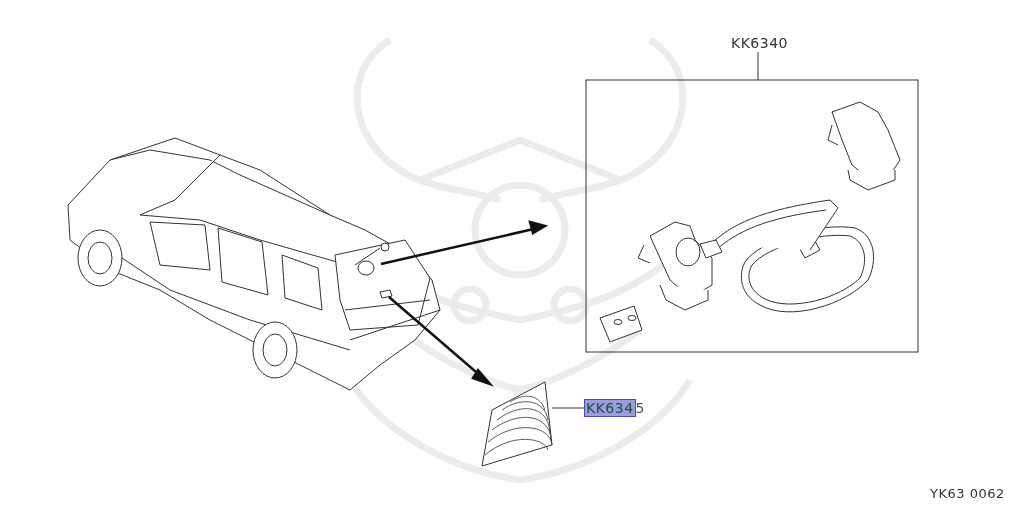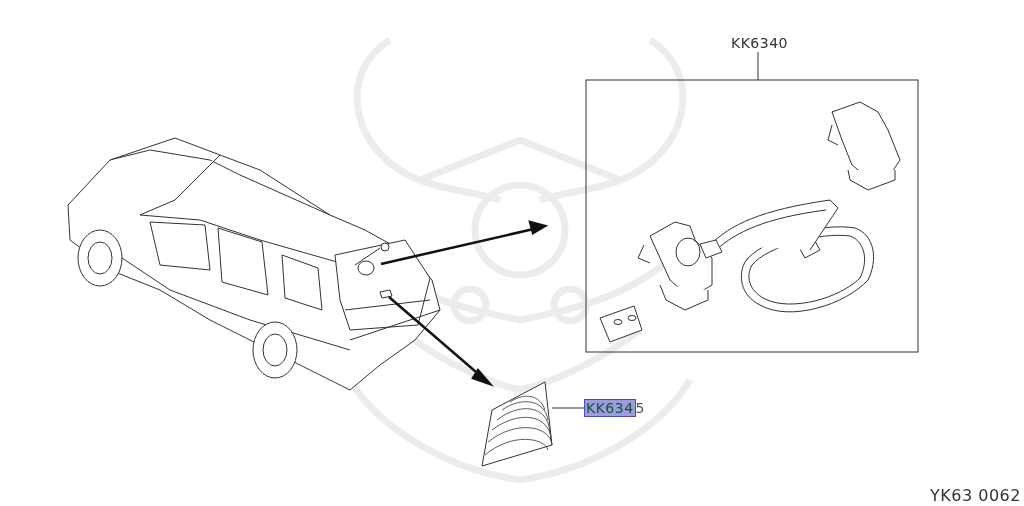--- a/index.html
+++ b/index.html
@@ -100,14 +100,14 @@
 
   <line x1="552" y1="408" x2="584" y2="408" stroke="#333" stroke-width="1"></line>
 </svg>
 
 <div class="label" style="left:731px; top:35px;">KK6340</div>
 
 <div class="label" style="left:584px; top:400px;">
   <span class="hl">KK634</span><span class="hl-tail">5</span>
 </div>
 
-<div class="label" style="left:930px; top:486px; font-size:16px;">YK63 0062</div>
+<div class="label" style="left:930px; top:486px; font-size:13px;">YK63 0062</div>
 </div>
 
 </body></html>

